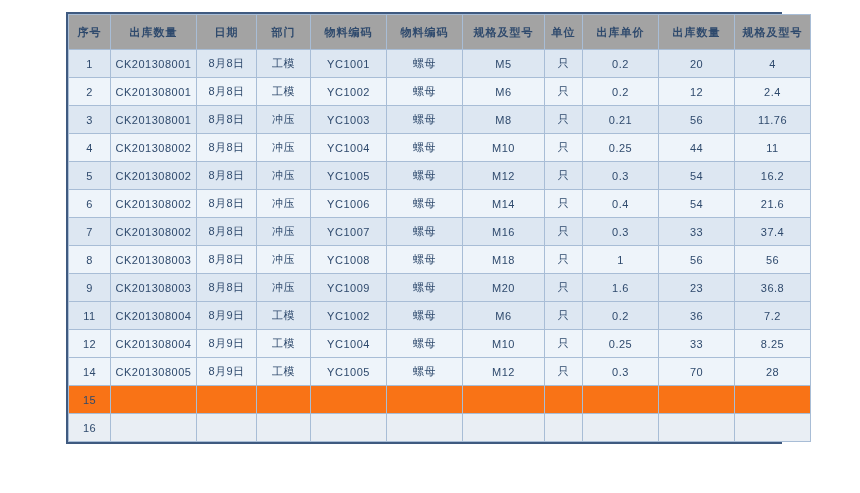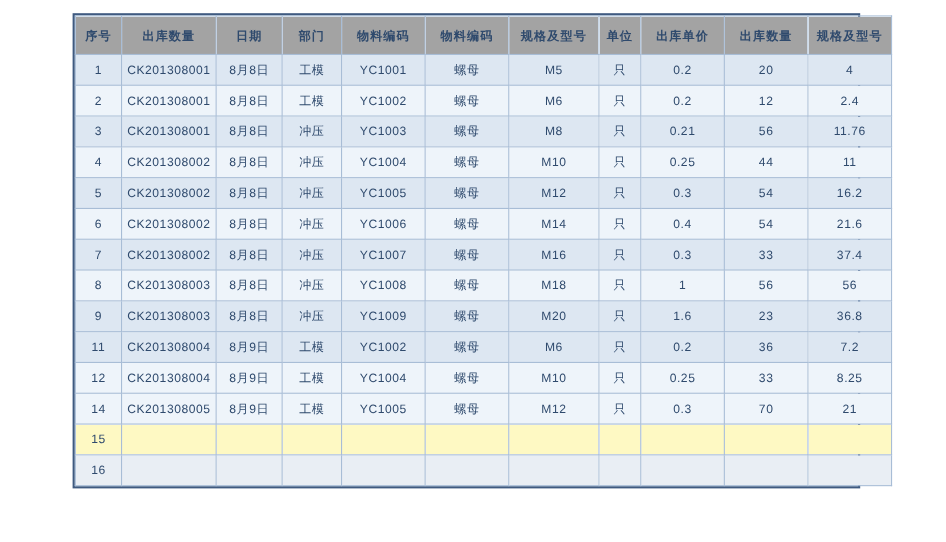--- a/index.html
+++ b/index.html
@@ -52,21 +52,21 @@
   tbody tr {
     height: 28px;
   }
   tbody tr.odd td {
     background: #dde7f2;
   }
   tbody tr.even td {
     background: #eef4fa;
   }
   tbody tr.blank-odd td {
-    background: #fef9c3;
+    background: #f97316;
   }
   tbody tr.blank-even td {
     background: #e9eef4;
   }
   tbody td {
     font-size: 11.5px;
     color: #32507a;
     letter-spacing: 0.5px;
   }
   
@@ -263,21 +263,21 @@
         <td>14</td>
         <td>CK201308005</td>
         <td>8月9日</td>
         <td>工模</td>
         <td>YC1005</td>
         <td>螺母</td>
         <td>M12</td>
         <td>只</td>
         <td>0.3</td>
         <td>70</td>
-        <td>21</td>
+        <td>28</td>
       </tr>
       <tr class="blank-odd">
         <td>15</td>
         <td></td>
         <td></td>
         <td></td>
         <td></td>
         <td></td>
         <td></td>
         <td></td>

